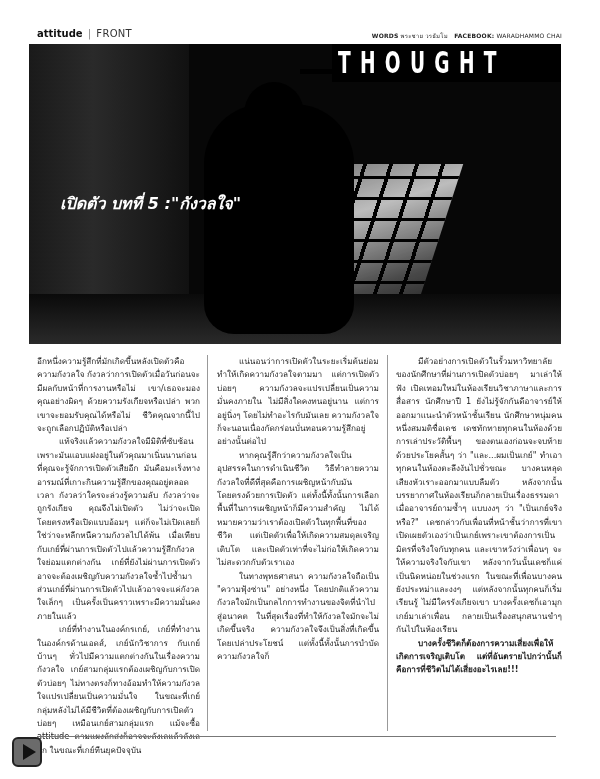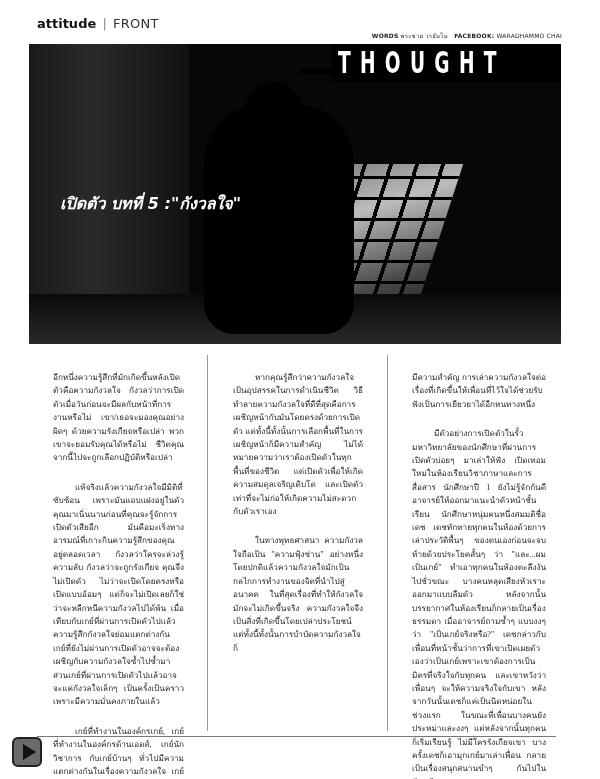--- a/index.html
+++ b/index.html
@@ -1,17 +1,17 @@
 <!DOCTYPE html>
 <html><head>
 <meta charset="utf-8">
 <style>
   html, body { margin:0; padding:0; }
   body { width:600px; height:779px; background:#ffffff; position:relative; overflow:hidden; font-family:"DejaVu Sans", sans-serif; color:#222; }
-  .header-left { position:absolute; left:37px; top:16px; font-size:13px; color:#111; }
+  .header-left { position:absolute; left:37px; top:28px; font-size:10px; color:#111; }
   .header-left .brand { font-weight:bold; }
   .header-left .sep { color:#888; margin:0 2px; }
   .header-left .section { color:#333; letter-spacing:0.3px; }
   .header-right { position:absolute; right:38px; top:31px; font-size:6px; color:#222; letter-spacing:0.2px; }
   .header-right b { font-weight:bold; }
   .hero { position:absolute; left:29px; top:44px; width:532px; height:300px; background:#070707; overflow:hidden; }
   .hero .wall { position:absolute; left:0; top:0; width:160px; height:300px; background:linear-gradient(90deg,#1a1a1a 0%,#2a2a2a 40%,#111 100%); }
   .hero .window { position:absolute; left:205px; top:120px; width:200px; height:180px;
      background:
        repeating-linear-gradient(90deg, transparent 0 22px, #000 22px 26px),
@@ -19,21 +19,21 @@
        linear-gradient(160deg,#777 0%,#ddd 35%,#555 70%,#111 100%);
      transform:skewX(-18deg); opacity:0.85; }
   .hero .floor { position:absolute; left:0; top:250px; width:532px; height:50px; background:linear-gradient(180deg,#0a0a0a,#2a2a2a); }
   .hero .figure { position:absolute; left:175px; top:60px; width:150px; height:230px; background:#000; border-radius:60px 60px 30px 30px; }
   .hero .head { position:absolute; left:215px; top:38px; width:60px; height:64px; background:#000; border-radius:50%; }
   .thought-box { position:absolute; left:332px; top:44px; width:229px; height:38px; background:#000; }
   .thought-text { position:absolute; left:338px; top:44px; width:223px; height:38px; color:#fff; font-family:"DejaVu Sans", sans-serif; font-weight:bold; font-size:30px; line-height:38px; letter-spacing:15px; white-space:nowrap; transform:scaleX(0.62); transform-origin:left center; }
   .thought-line { position:absolute; left:300px; top:69px; width:36px; height:5px; background:#000; }
   .hero-title { position:absolute; left:60px; top:191px; color:#fff; font-size:16px; font-weight:bold; font-style:italic; }
   .col { position:absolute; top:355px; font-size:8.2px; line-height:13.4px; color:#222; text-align:justify; }
-  .col p { margin:16px;font-family:Liberation Serif, serif; }
+  .col p { margin:0; }
   .col p.indent { text-indent:22px; }
   .col1 { left:37px; width:163px; }
   .col2 { left:217px; width:162px; }
   .col3 { left:396px; width:166px; }
   .vline { position:absolute; width:1px; background:#999; }
   .col3 .bold { font-weight:bold; }
   .bottom-rule { position:absolute; left:37px; top:736px; width:519px; height:1px; background:#777; }
   .play-btn { position:absolute; left:12px; top:737px; width:30px; height:30px; background:#6b6b6b; border:2px solid #222; border-radius:6px; box-sizing:border-box; }
   .play-btn::after { content:""; position:absolute; left:9px; top:5px; border-left:13px solid #111; border-top:8px solid transparent; border-bottom:8px solid transparent; }
 </style>
@@ -70,27 +70,28 @@
 
 <div class="col col1">
   <p>อีกหนึ่งความรู้สึกที่มักเกิดขึ้นหลังเปิดตัวคือความกังวลใจ กังวลว่าการเปิดตัวเมื่อวันก่อนจะมีผลกับหน้าที่การงานหรือไม่ เขา/เธอจะมองคุณอย่างผิดๆ ด้วยความรังเกียจหรือเปล่า พวกเขาจะยอมรับคุณได้หรือไม่ ชีวิตคุณจากนี้ไปจะถูกเลือกปฏิบัติหรือเปล่า</p>
   <p class="indent">แท้จริงแล้วความกังวลใจมีมิติที่ซับซ้อน เพราะมันแอบแฝงอยู่ในตัวคุณมาเนิ่นนานก่อนที่คุณจะรู้จักการเปิดตัวเสียอีก มันคือมะเร็งทางอารมณ์ที่เกาะกินความรู้สึกของคุณอยู่ตลอดเวลา กังวลว่าใครจะล่วงรู้ความลับ กังวลว่าจะถูกรังเกียจ คุณจึงไม่เปิดตัว ไม่ว่าจะเปิดโดยตรงหรือเปิดแบบอ้อมๆ แต่ก็จะไม่เปิดเลยก็ใช่ว่าจะหลีกหนีความกังวลไปได้พ้น เมื่อเทียบกับเกย์ที่ผ่านการเปิดตัวไปแล้วความรู้สึกกังวลใจย่อมแตกต่างกัน เกย์ที่ยังไม่ผ่านการเปิดตัวอาจจะต้องเผชิญกับความกังวลใจซ้ำไปซ้ำมา ส่วนเกย์ที่ผ่านการเปิดตัวไปแล้วอาจจะแค่กังวลใจเล็กๆ เป็นครั้งเป็นคราวเพราะมีความมั่นคงภายในแล้ว</p>
   <p class="indent">เกย์ที่ทำงานในองค์กรเกย์, เกย์ที่ทำงานในองค์กรด้านเอดส์, เกย์นักวิชาการ กับเกย์บ้านๆ ทั่วไปมีความแตกต่างกันในเรื่องความกังวลใจ เกย์สามกลุ่มแรกต้องเผชิญกับการเปิดตัวบ่อยๆ ไม่ทางตรงก็ทางอ้อมทำให้ความกังวลใจแปรเปลี่ยนเป็นความมั่นใจ ในขณะที่เกย์กลุ่มหลังไม่ได้มีชีวิตที่ต้องเผชิญกับการเปิดตัวบ่อยๆ เหมือนเกย์สามกลุ่มแรก แม้จะซื้อ attitude ตามแผงลักส่งก็อาจจะลังเลแล้วลังเลอีก ในขณะที่เกย์ทีนยุคปัจจุบัน</p>
 </div>
 
 <div class="vline" style="left:207px; top:355px; height:376px;"></div>
 
 <div class="col col2">
+  <p class="indent">แน่นอนว่าการเปิดตัวในระยะเริ่มต้นย่อมทำให้เกิดความกังวลใจตามมา แต่การเปิดตัวบ่อยๆ ความกังวลจะแปรเปลี่ยนเป็นความมั่นคงภายใน ไม่มีสิ่งใดคงทนอยู่นาน แต่การอยู่นิ่งๆ โดยไม่ทำอะไรกับมันเลย ความกังวลใจก็จะนอนเนื่องกัดกร่อนบั่นทอนความรู้สึกอยู่อย่างนั้นต่อไป</p>
   <p class="indent">หากคุณรู้สึกว่าความกังวลใจเป็นอุปสรรคในการดำเนินชีวิต วิธีทำลายความกังวลใจที่ดีที่สุดคือการเผชิญหน้ากับมันโดยตรงด้วยการเปิดตัว แต่ทั้งนี้ทั้งนั้นการเลือกพื้นที่ในการเผชิญหน้าก็มีความสำคัญ ไม่ได้หมายความว่าเราต้องเปิดตัวในทุกพื้นที่ของชีวิต แต่เปิดตัวเพื่อให้เกิดความสมดุลเจริญเติบโต และเปิดตัวเท่าที่จะไม่ก่อให้เกิดความไม่สะดวกกับตัวเราเอง</p>
   <p class="indent">ในทางพุทธศาสนา ความกังวลใจถือเป็น "ความฟุ้งซ่าน" อย่างหนึ่ง โดยปกติแล้วความกังวลใจมักเป็นกลไกการทำงานของจิตที่นำไปสู่อนาคต ในที่สุดเรื่องที่ทำให้กังวลใจมักจะไม่เกิดขึ้นจริง ความกังวลใจจึงเป็นสิ่งที่เกิดขึ้นโดยเปล่าประโยชน์ แต่ทั้งนี้ทั้งนั้นการบำบัดความกังวลใจก็</p>
 </div>
 
 <div class="vline" style="left:387px; top:355px; height:376px;"></div>
 
 <div class="col col3">
-  <p>มีความสำคัญ การเล่าความกังวลใจต่อเรื่องที่เกิดขึ้นให้เพื่อนที่ไว้ใจได้ช่วยรับฟังเป็นการเยียวยาได้อีกหนทางหนึ่ง</p>
   <p class="indent">มีตัวอย่างการเปิดตัวในรั้วมหาวิทยาลัยของนักศึกษาที่ผ่านการเปิดตัวบ่อยๆ มาเล่าให้ฟัง เปิดเทอมใหม่ในห้องเรียนวิชาภาษาและการสื่อสาร นักศึกษาปี 1 ยังไม่รู้จักกันดีอาจารย์ให้ออกมาแนะนำตัวหน้าชั้นเรียน นักศึกษาหนุ่มคนหนึ่งสมมติชื่อเดช เดชทักทายทุกคนในห้องด้วยการเล่าประวัติพื้นๆ ของตนเองก่อนจะจบท้ายด้วยประโยคสั้นๆ ว่า "และ...ผมเป็นเกย์" ทำเอาทุกคนในห้องตะลึงงันไปชั่วขณะ บางคนหลุดเสียงหัวเราะออกมาแบบลืมตัว หลังจากนั้นบรรยากาศในห้องเรียนก็กลายเป็นเรื่องธรรมดา เมื่ออาจารย์ถามซ้ำๆ แบบงงๆ ว่า "เป็นเกย์จริงหรือ?" เดชกล่าวกับเพื่อนที่หน้าชั้นว่าการที่เขาเปิดเผยตัวเองว่าเป็นเกย์เพราะเขาต้องการเป็นมิตรที่จริงใจกับทุกคน และเขาหวังว่าเพื่อนๆ จะให้ความจริงใจกับเขา หลังจากวันนั้นเดชก็แค่เป็นนิดหน่อยในช่วงแรก ในขณะที่เพื่อนบางคนยังประหม่าและงงๆ แต่หลังจากนั้นทุกคนก็เริ่มเรียนรู้ ไม่มีใครรังเกียจเขา บางครั้งเดชก็เอามุกเกย์มาเล่าเพื่อน กลายเป็นเรื่องสนุกสนานขำๆ กันไปในห้องเรียน</p>
+  <p class="indent bold">บางครั้งชีวิตก็ต้องการความเสี่ยงเพื่อให้เกิดการเจริญเติบโต แต่ที่อันตรายไปกว่านั้นก็คือการที่ชีวิตไม่ได้เสี่ยงอะไรเลย!!!</p>
 </div>
 
 <div class="bottom-rule"></div>
 
 <div class="play-btn" title="play">
 </div>
 
 </body></html>

